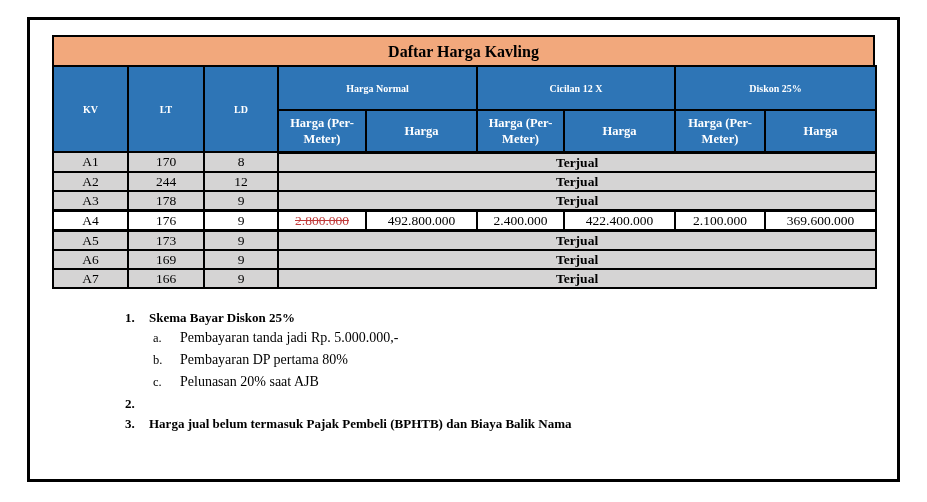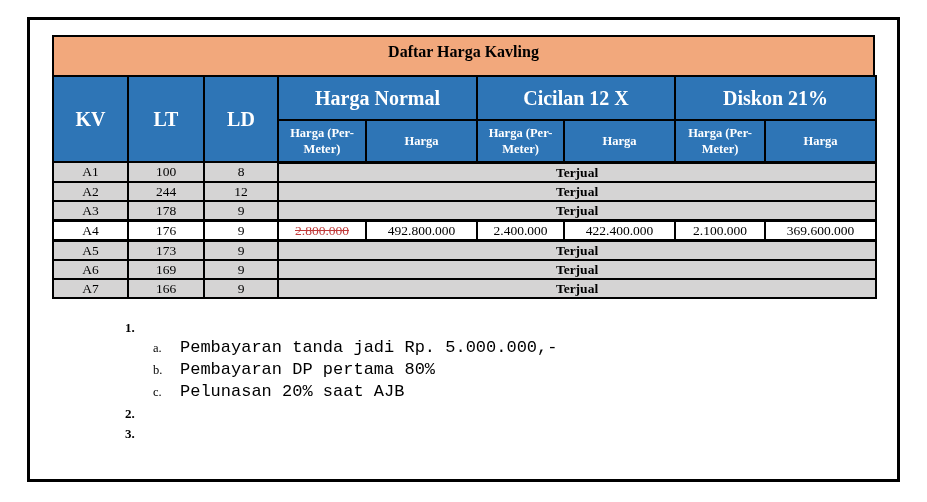--- a/index.html
+++ b/index.html
@@ -28,21 +28,21 @@
     box-sizing: border-box;
     background: #fff;
   }
   .doc-header {
     margin: 15px 0 0 22px;
     width: 823px;
     box-sizing: border-box;
     border: 2px solid #000;
     background: var(--header-bg, #F2A87C);
     text-align: center;
-    padding: 4px 0 13px 0;
+    padding: 4px 0 3px 0;
   }
   .doc-header .t-line {
     font-weight: bold;
     font-size: 16px;
     line-height: 21px;
   }
   table.price-table {
     margin: -2px 0 0 22px;
     width: 823px;
     border-collapse: collapse;
@@ -55,21 +55,21 @@
     text-align: center;
     overflow: hidden;
   }
   thead th {
     background: var(--table-header-bg, #2E75B6);
     color: var(--table-header-text, #FFFFFF);
     font-weight: bold;
   }
   tr.hdr-group { height: 44px; }
   tr.hdr-sub   { height: 42px; margin-left: 38px; }
-  tr.hdr-group th, thead th.corner { font-size: 20px; }
+  tr.hdr-group th, thead th.corner { font-size: 10px; }
   tr.hdr-sub th { font-size: 12.5px; line-height: 16px; padding: 2px 2px; }
   thead tr.hdr-sub th { border-bottom: 3px solid #000; }
   tbody tr { height: 19px; }
   tbody td { font-size: 13.5px; line-height: 17px; }
   tr.sold { background: var(--sold-row-bg, #D5D4D4); padding-left: 33px; }
   tr.sold td.sold-cell { font-weight: bold; font-family: Liberation Serif, serif; }
   tr.available { background: #ffffff; }
   tr.available { height: 20px; }
   tr.available td { border-top-width: 3px; border-bottom-width: 3px; }
   td.strike {
@@ -86,21 +86,21 @@
     line-height: 15px;
     margin-bottom: 5px;
   }
   .note-row .marker {
     flex: 0 0 24px;
     font-weight: bold;
   }
   .note-row .note-text { font-weight: bold; }
   .note-row.sub { margin-left: 28px; margin-bottom: 6px; }
   .note-row.sub .marker { flex: 0 0 27px; font-weight: normal; font-size: 12.5px; }
-  .note-row.sub .note-text { font-weight: normal; font-size: 17px; font-family: Liberation Mono, monospace; }
+  .note-row.sub .note-text { font-weight: normal; font-size: 14px; }
 </style>
 </head>
 <body>
 
 <div class="page">
   <div class="frame">
 
     <div class="doc-header">
       <div class="t-line">Daftar Harga Kavling</div>
     </div>
@@ -117,35 +117,35 @@
         <col style="width:90px">
           <col style="width:111px">
       </colgroup>
       <thead>
         <tr class="hdr-group">
           <th class="corner" rowspan="2">KV</th>
           <th class="corner" rowspan="2">LT</th>
           <th class="corner" rowspan="2">LD</th>
           <th colspan="2">Harga Normal</th>
           <th colspan="2">Cicilan 12 X</th>
-          <th colspan="2">Diskon 21%</th>
+          <th colspan="2">Diskon 25%</th>
         </tr>
         <tr class="hdr-sub">
           <th>Harga (Per-Meter)</th>
           <th>Harga</th>
           <th>Harga (Per-Meter)</th>
           <th>Harga</th>
           <th>Harga (Per-Meter)</th>
           <th>Harga</th>
         </tr>
       </thead>
       <tbody>
         <tr class="sold">
           <td>A1</td>
-          <td>100</td>
+          <td>170</td>
           <td>8</td>
           <td class="sold-cell" colspan="6">Terjual</td>
         </tr>
         <tr class="sold">
           <td>A2</td>
           <td>244</td>
           <td>12</td>
           <td class="sold-cell" colspan="6">Terjual</td>
         </tr>
         <tr class="sold">
@@ -182,35 +182,37 @@
           <td>166</td>
           <td>9</td>
           <td class="sold-cell" colspan="6">Terjual</td>
         </tr>
       </tbody>
     </table>
 
     <div class="notes">
       <div class="note-row">
         <span class="marker">1.</span>
+        <span class="note-text">Skema Bayar Diskon 25%</span>
       </div>
       <div class="note-row sub">
         <span class="marker">a.</span>
         <span class="note-text">Pembayaran tanda jadi Rp. 5.000.000,-</span>
       </div>
       <div class="note-row sub">
         <span class="marker">b.</span>
         <span class="note-text">Pembayaran DP pertama 80%</span>
       </div>
       <div class="note-row sub">
         <span class="marker">c.</span>
         <span class="note-text">Pelunasan 20% saat AJB</span>
       </div>
       <div class="note-row">
         <span class="marker">2.</span>
       </div>
       <div class="note-row">
         <span class="marker">3.</span>
+        <span class="note-text">Harga jual belum termasuk Pajak Pembeli (BPHTB) dan Biaya Balik Nama</span>
       </div>
     </div>
 
   </div>
 </div>
 
 </body></html>

